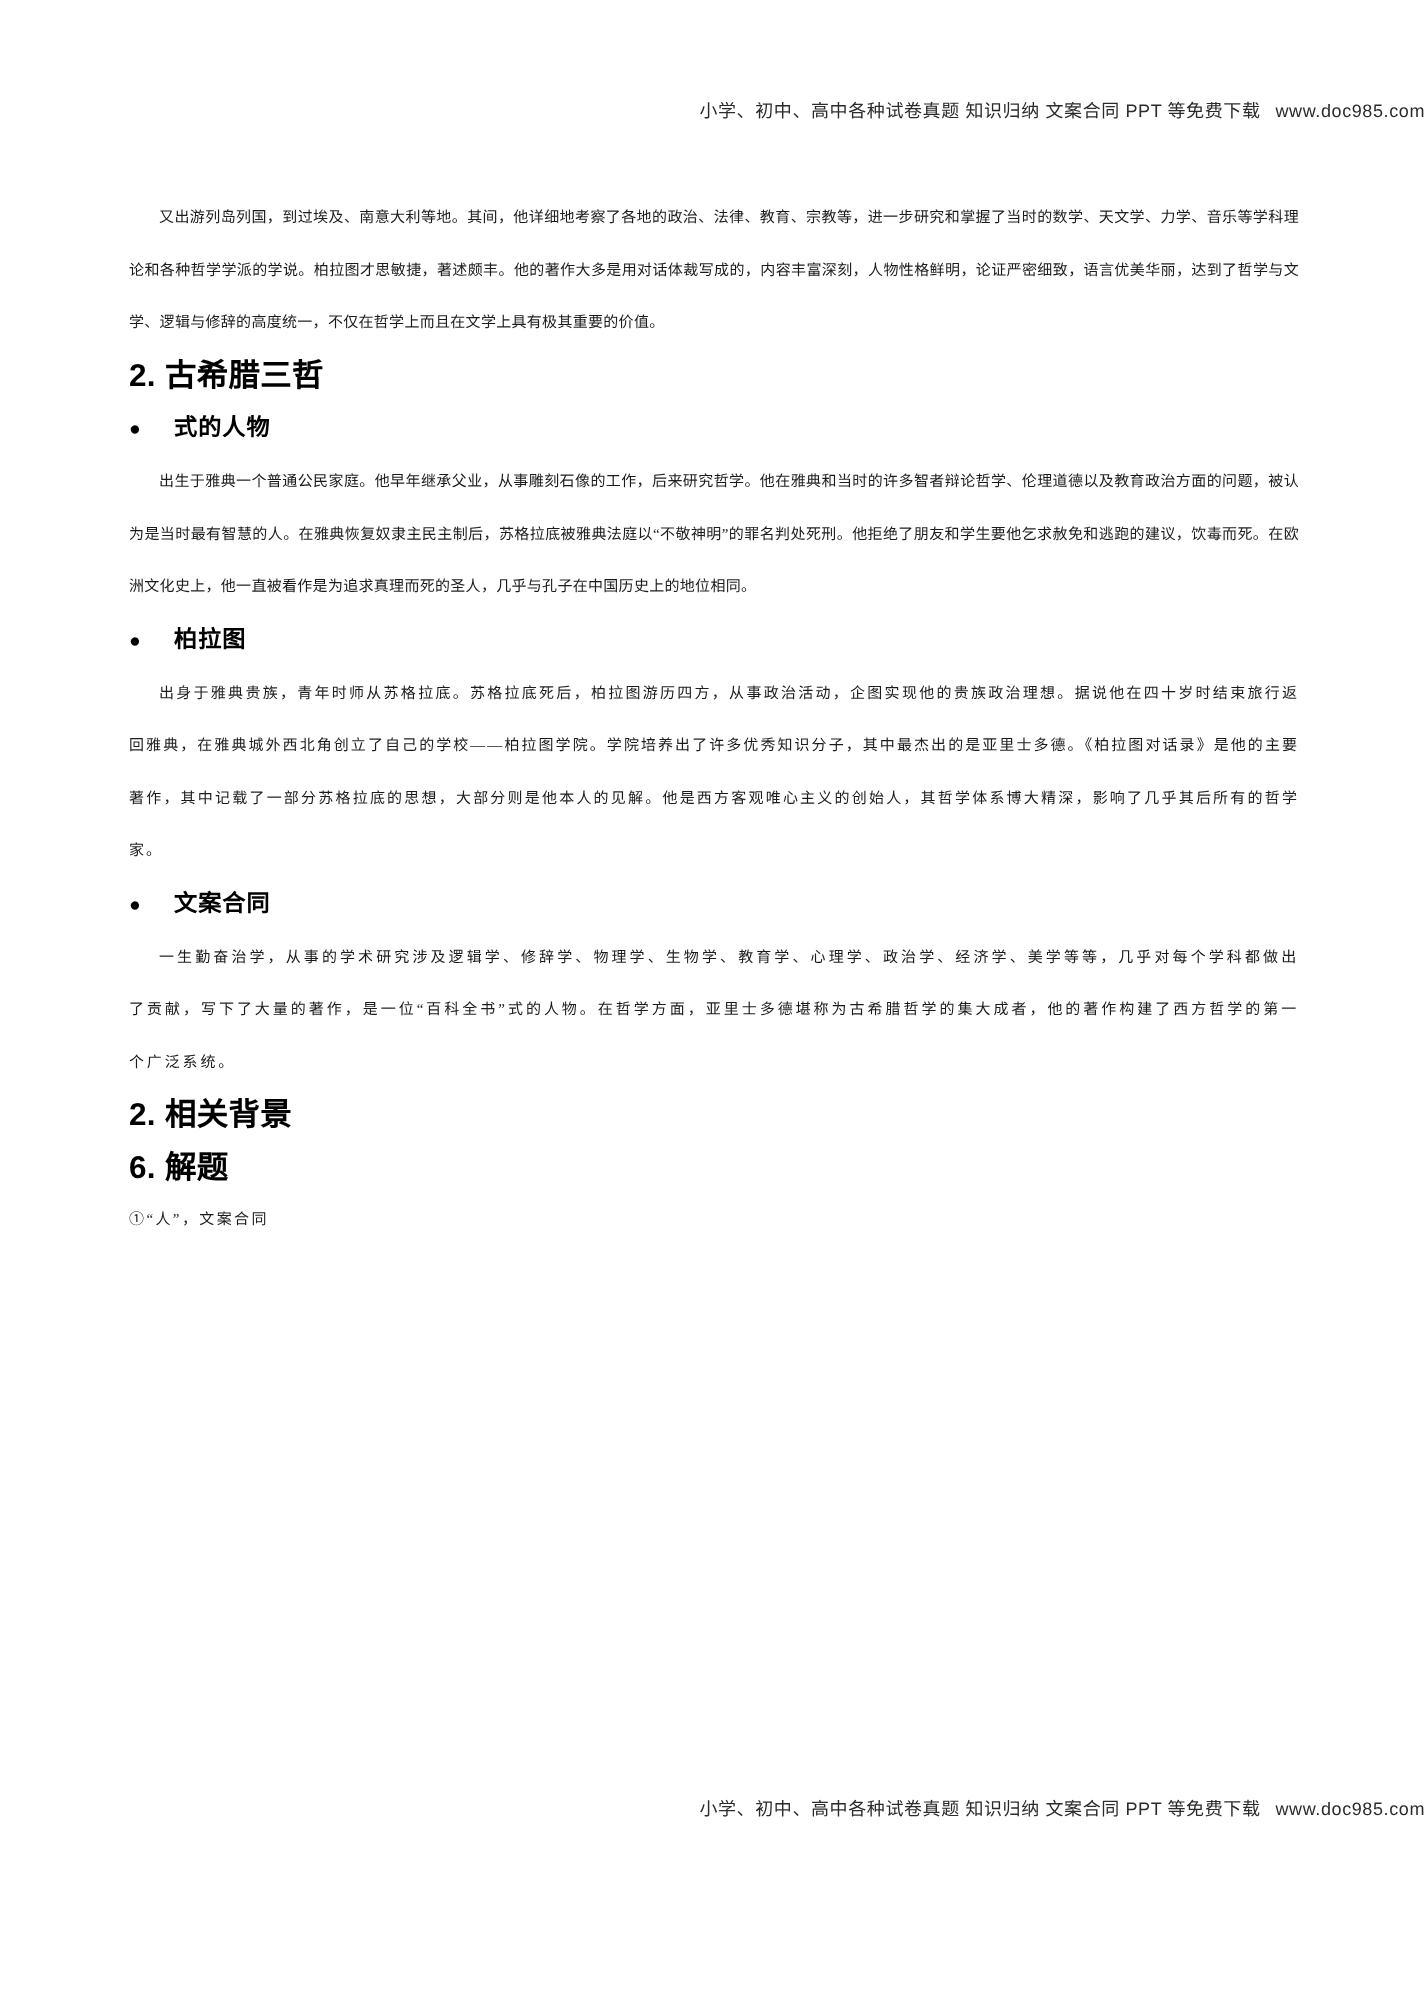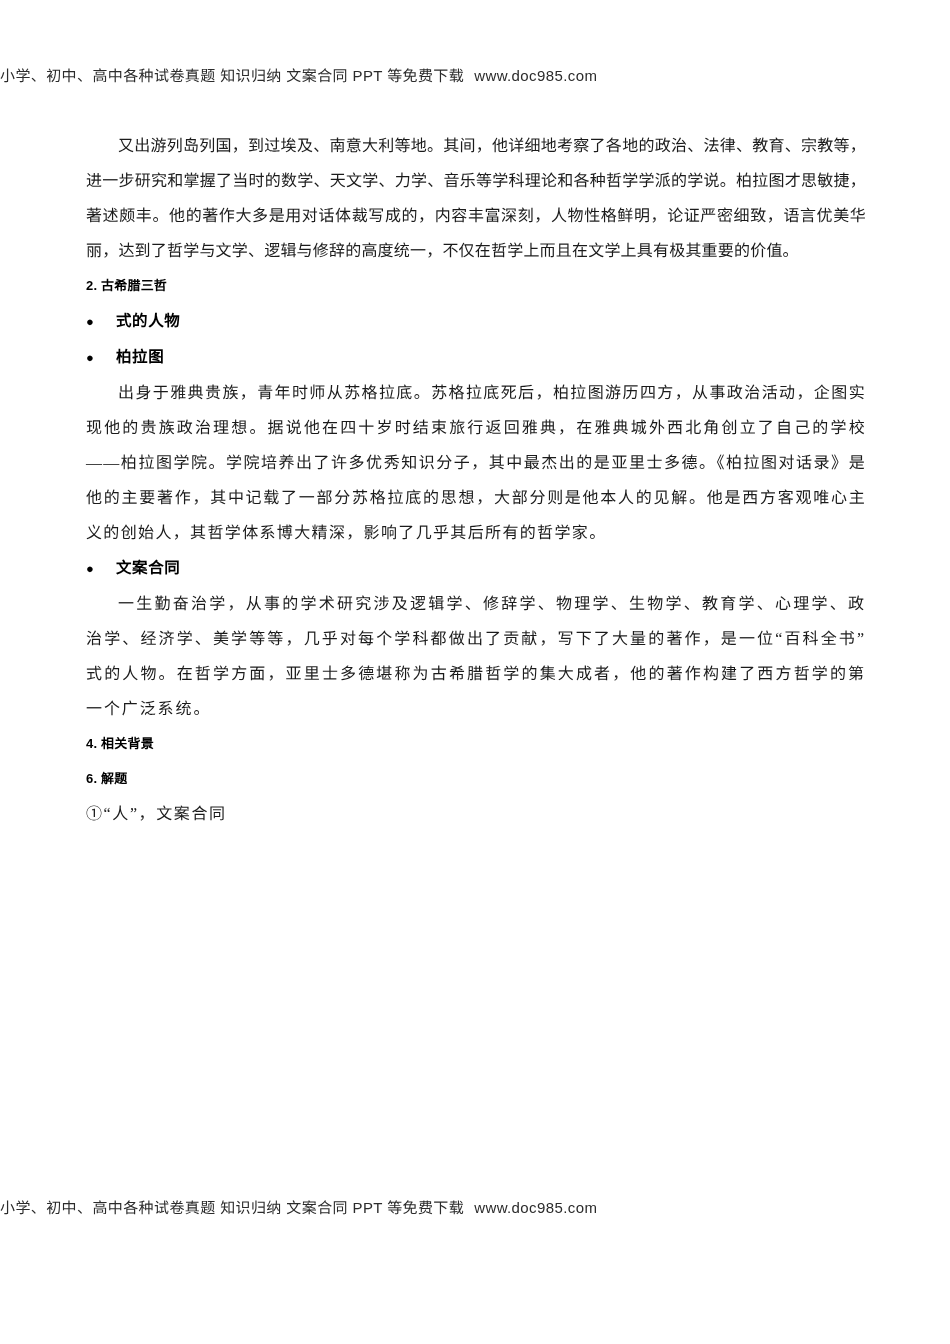--- a/index.html
+++ b/index.html
@@ -23,23 +23,23 @@
     width: 950px;
     height: 1344px;
     box-sizing: border-box;
   }
 
   
   .running {
     position: absolute;
     left: 0;
     width: 950px;
-    text-align: left;
+    text-align: right;
     font-family: "Liberation Sans", "DejaVu Sans", sans-serif;
-    font-size: 15px;
+    font-size: 12px;
     letter-spacing: 0.4px;
     color: #2b2b2b;
     white-space: nowrap;
   }
   .running.head { top: 64px; }
   .running.foot { top: 1196px; }
   .running .url {
     font-family: "Liberation Sans", "DejaVu Sans", sans-serif;
     margin-left: 10px;
   }
@@ -47,21 +47,21 @@
   
   .col {
     position: absolute;
     left: 86px;
     top: 128px;
     width: 780px;
   }
 
   
   .blk {
-    font-size: 16px;
+    font-size: 10px;
     line-height: 35px;
     margin: 0;
     color: #1b1b1b;
   }
 
   
   p.para {
     text-align: justify;
     text-justify: inter-ideograph;
     text-indent: 2em;
@@ -73,21 +73,21 @@
     letter-spacing: 1.35px;
   }
   p.para.xwide {
     letter-spacing: 1.9px;
   }
 
   
   h3.sec {
     font-family: "Liberation Sans", "DejaVu Sans", sans-serif;
     font-weight: bold;
-    font-size: 13px;
+    font-size: 21px;
     line-height: 35px;
     margin: 0;
     text-indent: 0;
     letter-spacing: 0.2px;
     color: #000;
   }
 
   
   .bullet-row {
     display: flex;
@@ -131,34 +131,35 @@
   <div class="col">
 
     <p class="blk para">又出游列岛列国，到过埃及、南意大利等地。其间，他详细地考察了各地的政治、法律、教育、宗教等，进一步研究和掌握了当时的数学、天文学、力学、音乐等学科理论和各种哲学学派的学说。柏拉图才思敏捷，著述颇丰。他的著作大多是用对话体裁写成的，内容丰富深刻，人物性格鲜明，论证严密细致，语言优美华丽，达到了哲学与文学、逻辑与修辞的高度统一，不仅在哲学上而且在文学上具有极其重要的价值。</p>
 
     <h3 class="sec">2. 古希腊三哲</h3>
 
     <div class="bullet-row">
       <span class="dot"></span>
       <span class="blabel">式的人物</span>
     </div>
+    <p class="blk para">出生于雅典一个普通公民家庭。他早年继承父业，从事雕刻石像的工作，后来研究哲学。他在雅典和当时的许多智者辩论哲学、伦理道德以及教育政治方面的问题，被认为是当时最有智慧的人。在雅典恢复奴隶主民主制后，苏格拉底被雅典法庭以“不敬神明”的罪名判处死刑。他拒绝了朋友和学生要他乞求赦免和逃跑的建议，饮毒而死。在欧洲文化史上，他一直被看作是为追求真理而死的圣人，几乎与孔子在中国历史上的地位相同。</p>
 
     <div class="bullet-row">
       <span class="dot"></span>
       <span class="blabel">柏拉图</span>
     </div>
     <p class="blk para wide">出身于雅典贵族，青年时师从苏格拉底。苏格拉底死后，柏拉图游历四方，从事政治活动，企图实现他的贵族政治理想。据说他在四十岁时结束旅行返回雅典，在雅典城外西北角创立了自己的学校——柏拉图学院。学院培养出了许多优秀知识分子，其中最杰出的是亚里士多德。《柏拉图对话录》是他的主要著作，其中记载了一部分苏格拉底的思想，大部分则是他本人的见解。他是西方客观唯心主义的创始人，其哲学体系博大精深，影响了几乎其后所有的哲学家。</p>
 
     <div class="bullet-row">
       <span class="dot"></span>
       <span class="blabel">文案合同</span>
     </div>
     <p class="blk para xwide">一生勤奋治学，从事的学术研究涉及逻辑学、修辞学、物理学、生物学、教育学、心理学、政治学、经济学、美学等等，几乎对每个学科都做出了贡献，写下了大量的著作，是一位“百科全书”式的人物。在哲学方面，亚里士多德堪称为古希腊哲学的集大成者，他的著作构建了西方哲学的第一个广泛系统。</p>
 
-    <h3 class="sec">4. 相关背景</h3>
+    <h3 class="sec">2. 相关背景</h3>
 
     <h3 class="sec">6. 解题</h3>
     <p class="blk para plain">①“人”，文案合同</p>
 
   </div>
 
   <div class="running foot">
     <span>小学、初中、高中各种试卷真题 知识归纳 文案合同 PPT 等免费下载</span><span class="url">www.doc985.com</span>
   </div>
 

